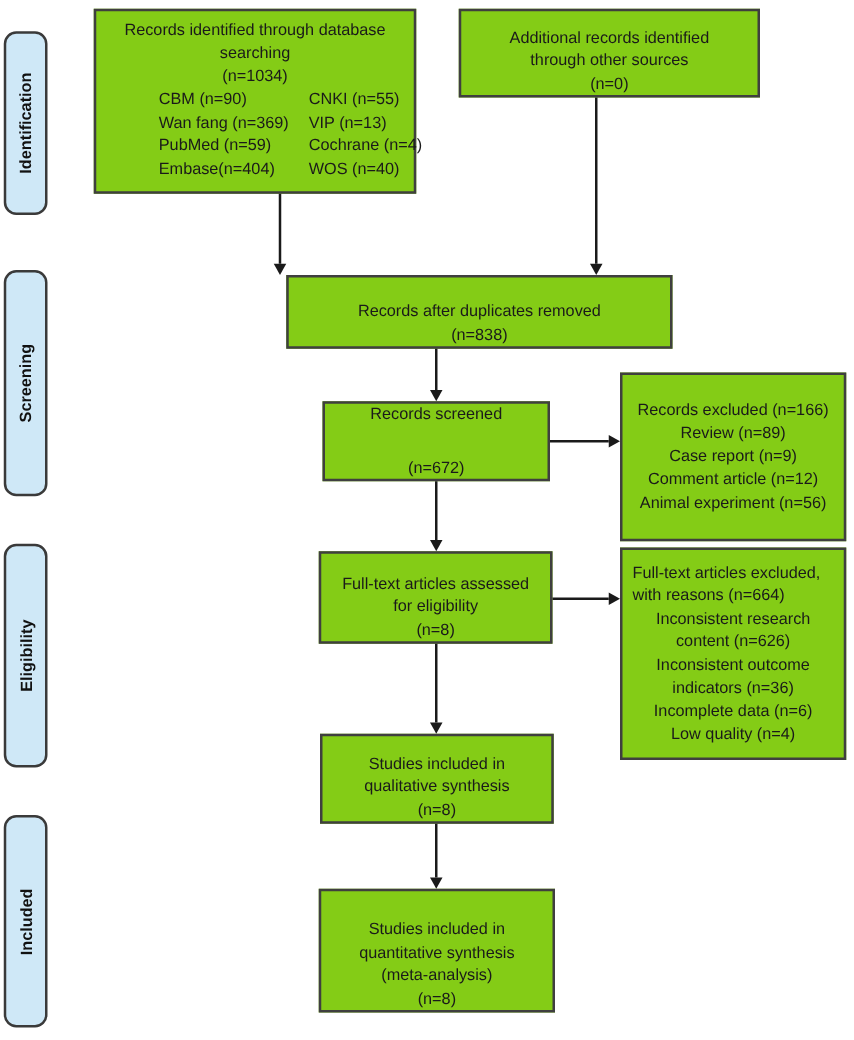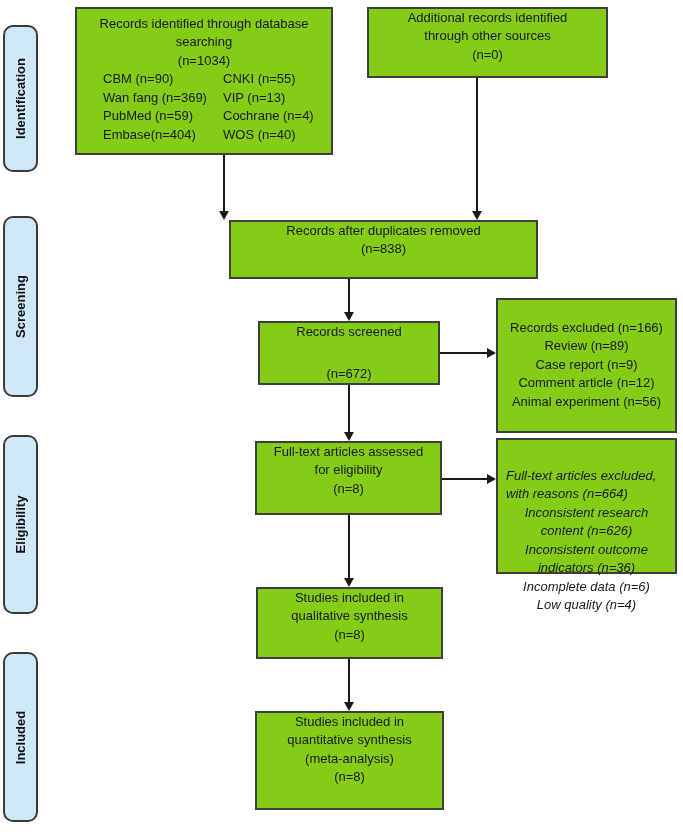--- a/index.html
+++ b/index.html
@@ -39,33 +39,33 @@
     border: 2px solid #3f3f3f;
     box-sizing: border-box;
     font-size: 13px;
     line-height: 1.42;
     text-align: center;
   }
   .box.vcenter {
     display: flex;
     flex-direction: column;
     align-items: center;
-    justify-content: flex-start;
+    justify-content: flex-end;
   }
   .box .line { white-space: nowrap; }
   
   .src-cols {
     display: flex;
     text-align: left;
     margin-left: 26px;
     margin-top: 0px;
   }
   .src-col { width: 120px; }
   .src-col.second { width: auto; }
-  .src-col .line { white-space: nowrap; }
+  .src-col .line { white-space: nowrap; margin-left: 24px; }
   
   .left-lines { text-align: left; padding-left: 8px; }
   
   .shaft-v { position: absolute; width: 2px; background: #1a1a1a; }
   .shaft-h { position: absolute; height: 2px; background: #1a1a1a; }
   .head-down {
     position: absolute; width: 0; height: 0;
     border-left: 5px solid transparent;
     border-right: 5px solid transparent;
     border-top: 9px solid #1a1a1a;
@@ -138,21 +138,21 @@
     <div class="line">Comment article (n=12)</div>
     <div class="line">Animal experiment (n=56)</div>
   </div>
 
   <div class="box vcenter" style="left:255px;top:441px;width:187px;height:74px;">
     <div class="line">Full-text articles assessed</div>
     <div class="line">for eligibility</div>
     <div class="line">(n=8)</div>
   </div>
 
-  <div class="box" style="left:496px;top:438px;width:181px;height:136px;padding-top:27px;font-style:italic;">
+  <div class="box" style="left:496px;top:438px;width:181px;height:170px;padding-top:9px;">
     <div class="left-lines">
       <div class="line">Full-text articles excluded,</div>
       <div class="line">with reasons (n=664)</div>
     </div>
     <div class="line">Inconsistent research</div>
     <div class="line">content (n=626)</div>
     <div class="line">Inconsistent outcome</div>
     <div class="line">indicators (n=36)</div>
     <div class="line">Incomplete data (n=6)</div>
     <div class="line">Low quality (n=4)</div>

